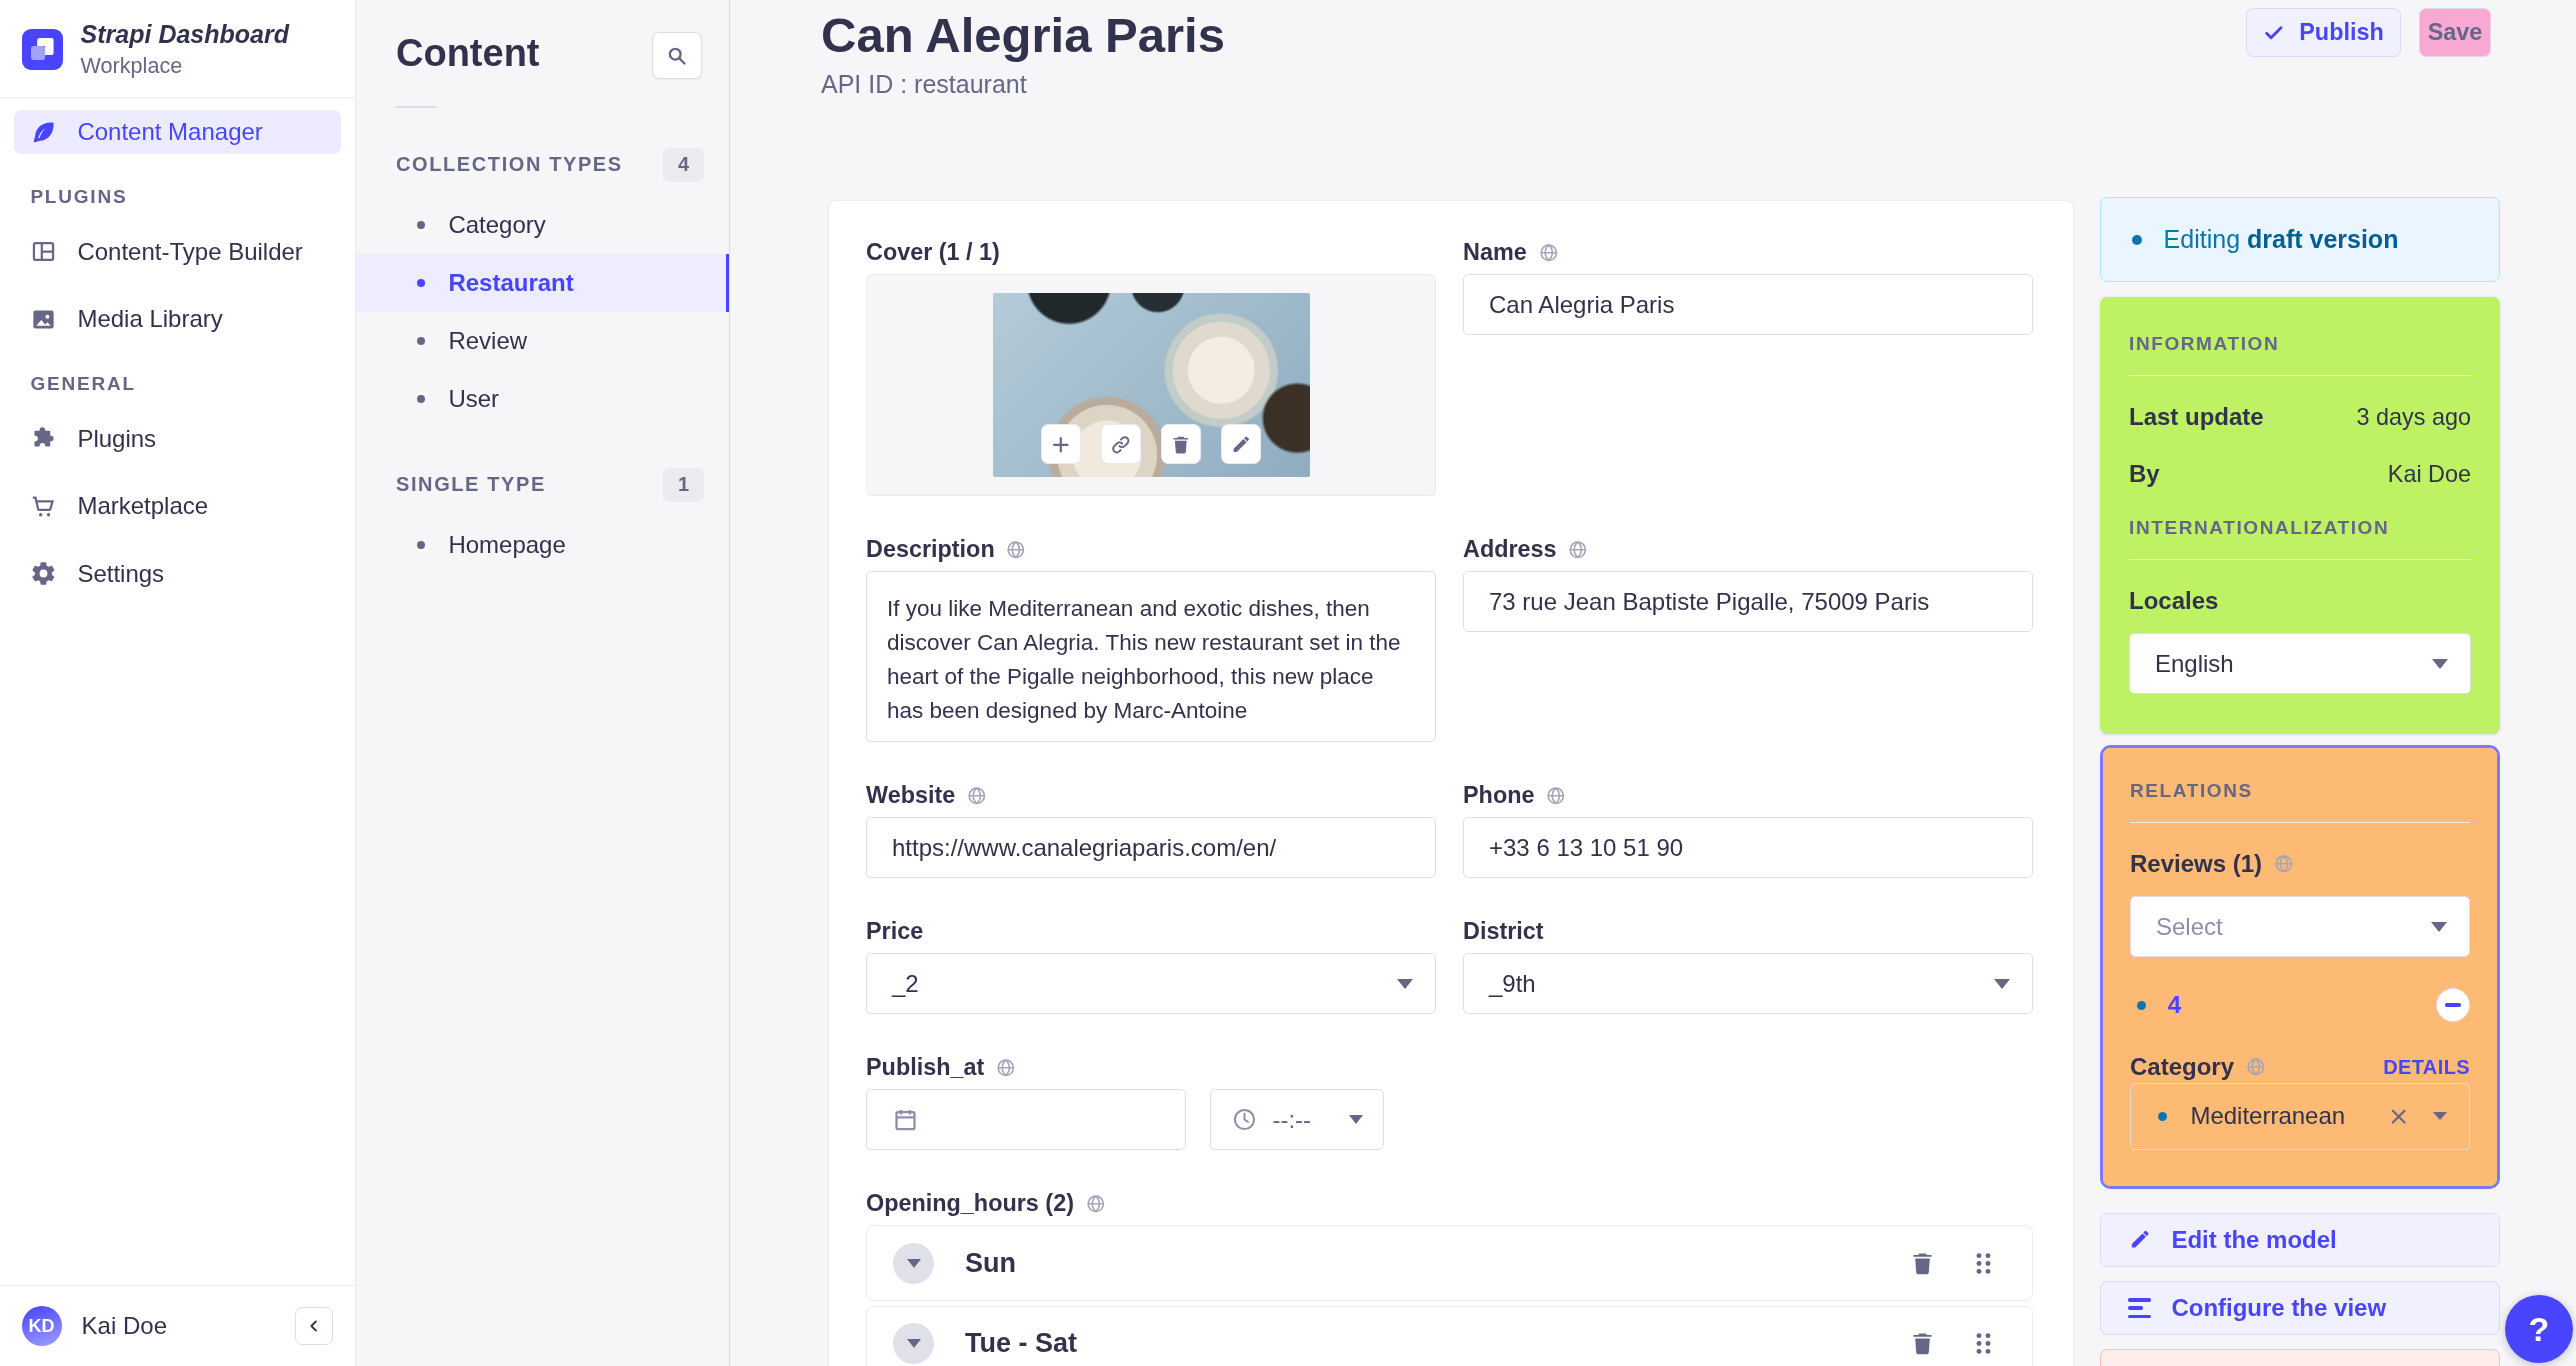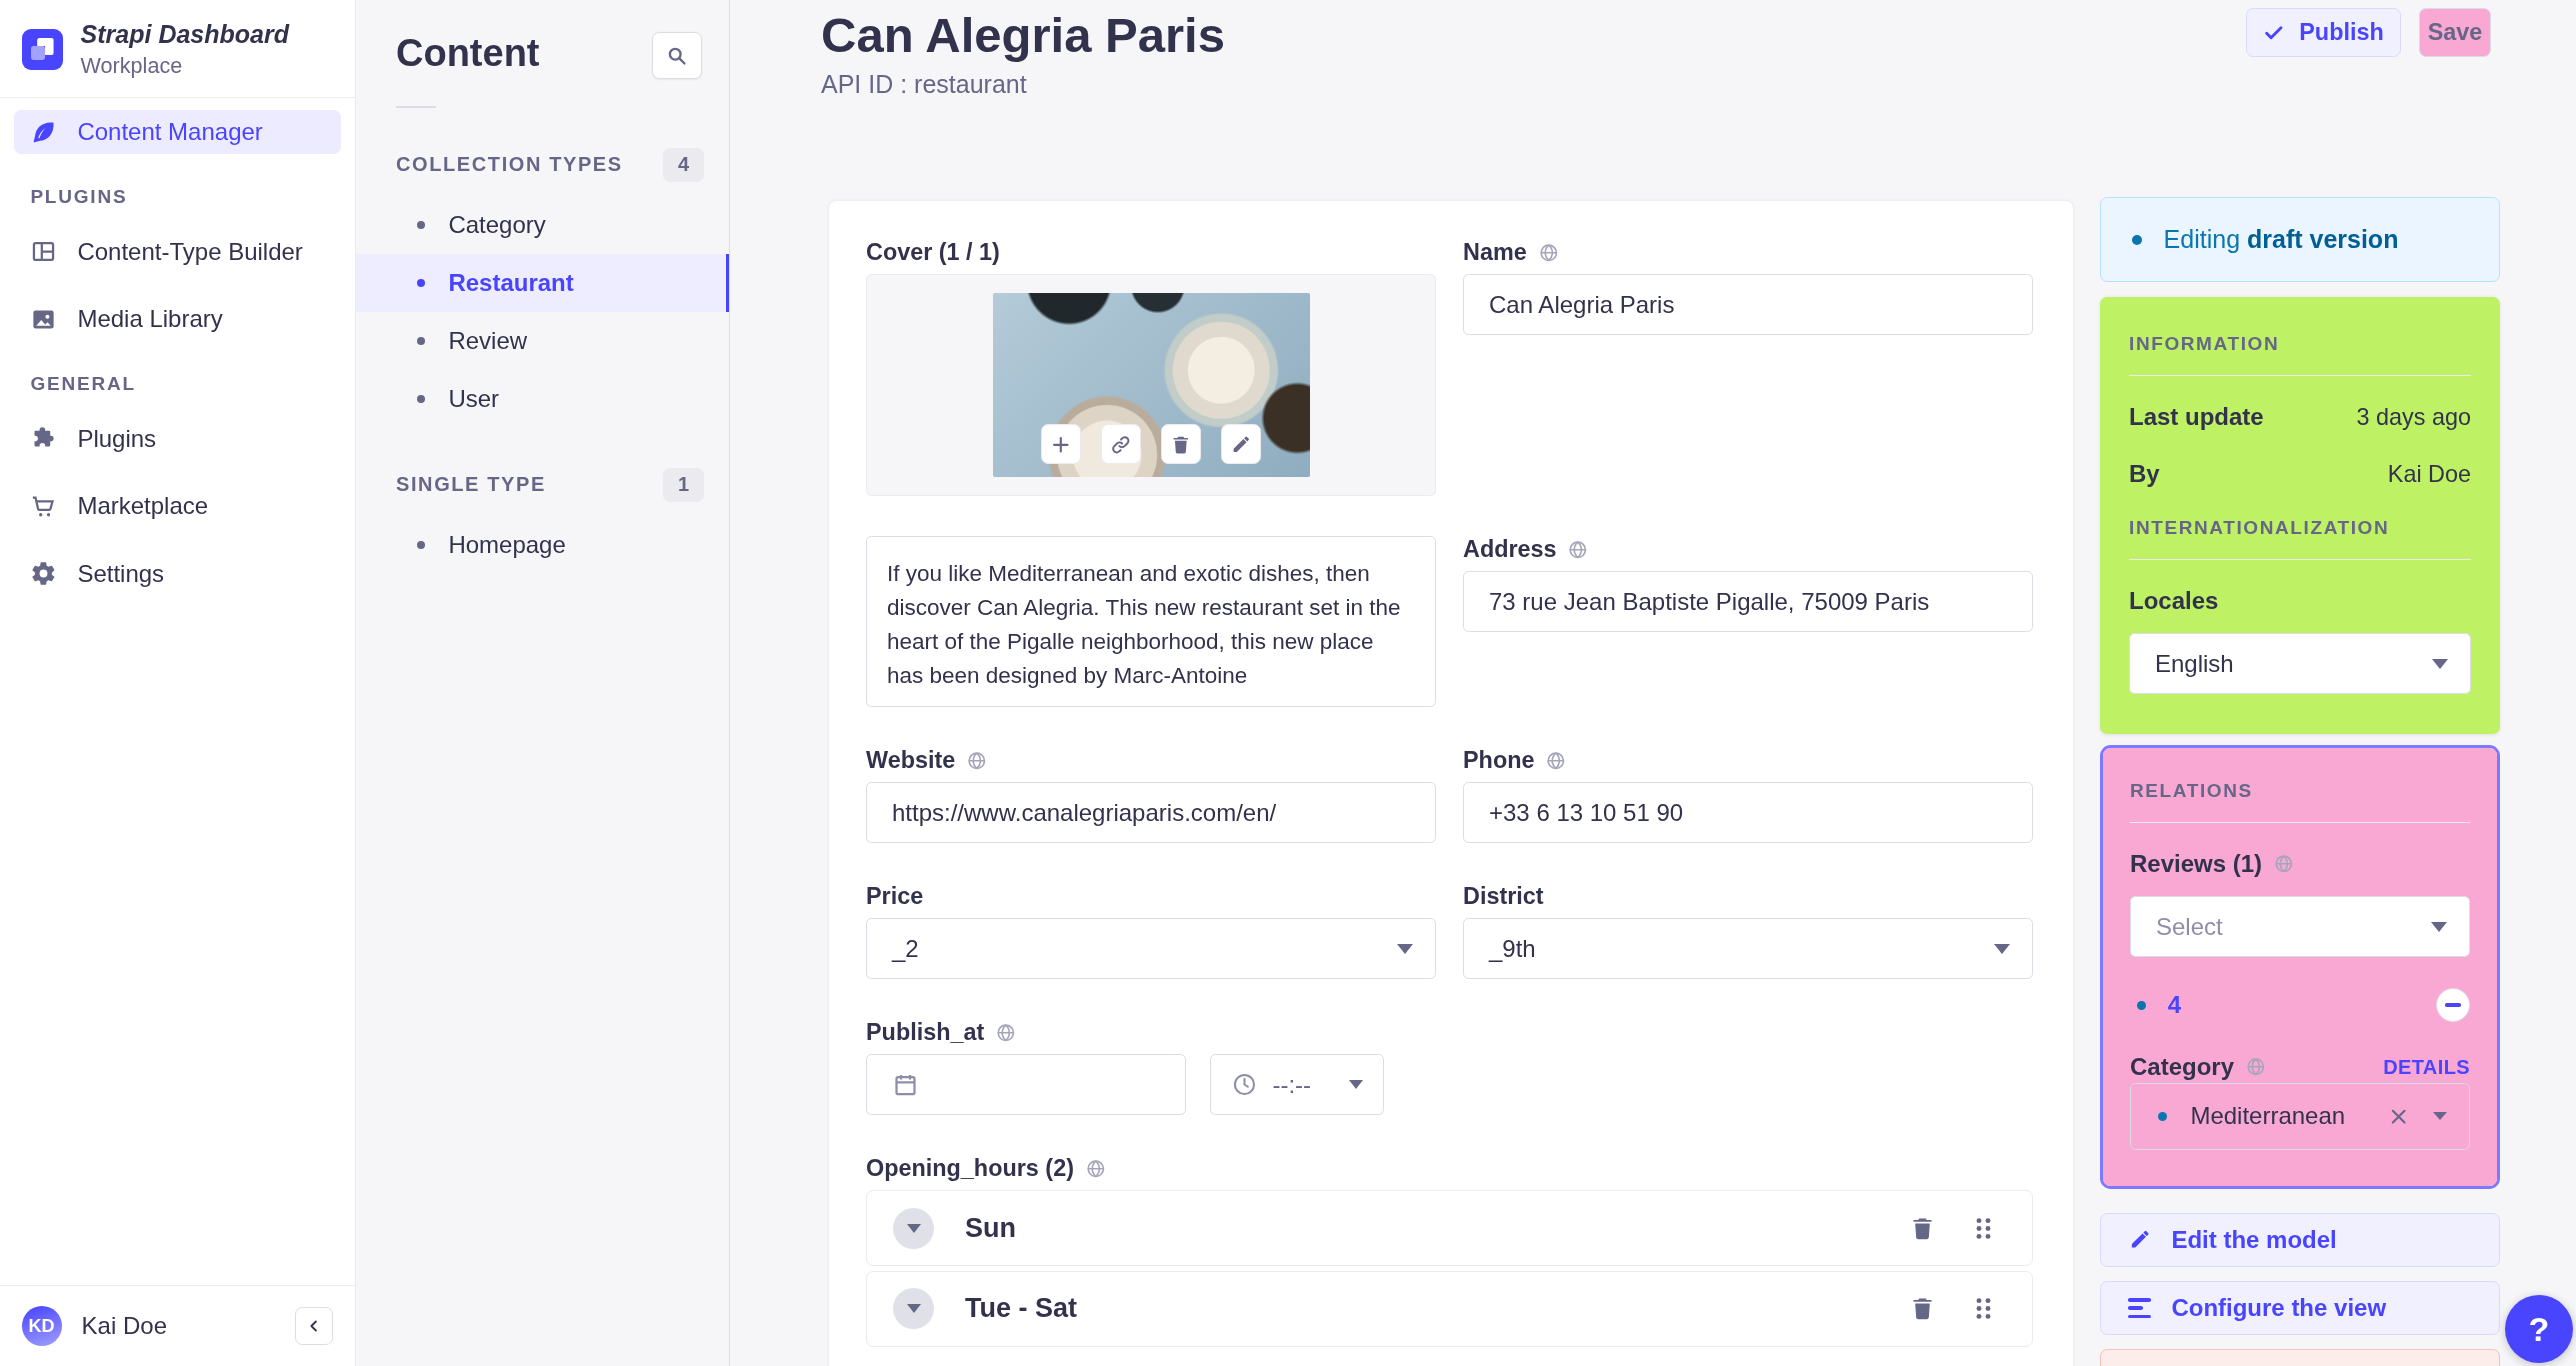--- a/index.html
+++ b/index.html
@@ -107,21 +107,21 @@
   .info-card { margin-top:15.3px; }
   .section-title { font-size:19px; font-weight:700; letter-spacing:1.6px; color:#666687; }
   .hdivider { border:none; border-top:0.9px solid #eaeaef; margin:20px 0 27px; }
   .info-row { display:flex; justify-content:space-between; align-items:center; margin-bottom:29px; }
   .info-key { font-size:24px; font-weight:600; color:#32324d; }
   .info-val { font-size:23.4px; color:#32324d; }
   .i18n-title { margin-top:12.6px; display:block; }
   .panel-field-label { display:flex; align-items:center; gap:10.8px; font-size:24px; font-weight:600; color:#32324d; margin:3.6px 0 18px; }
   .panel-field-label svg { width:21.6px; height:21.6px; color:#a5a5ba; }
   .relations-wrap { margin-top:10.8px; border:3.6px solid #7b79ff; border-radius:10.8px; background:#fff; }
-  .relations-card { border-radius:7.2px; padding:32px 27px 36px; background:#f9a8d4; }
+  .relations-card { border-radius:7.2px; padding:32px 27px 36px; background:#fdba74; }
   .rel-row { display:flex; align-items:center; margin-top:31px; }
   .rel-dot { width:9px; height:9px; border-radius:50%; background:#0c75af; margin:0 0 0 7.2px; }
   .rel-num { font-size:24px; font-weight:600; color:#4945ff; margin-left:21.6px; }
   .minus-btn { margin-left:auto; width:34px; height:34px; border-radius:50%; border:0.9px solid #dcdce4; background:#fff; display:flex; align-items:center; justify-content:center; cursor:pointer; }
   .minus-btn i { display:block; width:16px; height:3.6px; border-radius:1.8px; background:#4945ff; }
   .cat-head { display:flex; align-items:center; justify-content:space-between; margin-top:31px; }
   .details-link { font-size:20px; font-weight:700; letter-spacing:0.4px; color:#4945ff; cursor:pointer; }
   .medi-box { margin-top:1.8px; height:67px; border:0.9px solid #dcdce4; border-radius:5.4px; display:flex; align-items:center; padding:0 21.6px 0 27px; }
   .medi-box .rel-dot { margin-left:0; }
   .medi-text { font-size:24px; color:#32324d; margin-left:23.4px; }
@@ -314,20 +314,27 @@
             </svg>
         </div>
         <div class="input">
             <span>Can Alegria Paris</span>
           </div>
       </div>
     </div>
 
     <div class="frow">
       <div>
+        <div class="field-label">
+          <span>Description</span>
+          <svg viewBox="0 0 24 24" fill="none" stroke="currentColor" stroke-width="1.8">
+              <circle cx="12" cy="12" r="8.5"></circle>
+              <path d="M12 3.5c-5.3 4.7-5.3 12.3 0 17M12 3.5c5.3 4.7 5.3 12.3 0 17M4 12h16"></path>
+            </svg>
+        </div>
         <div class="textarea"><span>If you like Mediterranean and exotic dishes, then discover Can Alegria. This new restaurant set in the heart of the Pigalle neighborhood, this new place has been designed by Marc-Antoine</span></div>
       </div>
       <div>
         <div class="field-label">
           <span>Address</span>
           <svg viewBox="0 0 24 24" fill="none" stroke="currentColor" stroke-width="1.8">
               <circle cx="12" cy="12" r="8.5"></circle>
               <path d="M12 3.5c-5.3 4.7-5.3 12.3 0 17M12 3.5c5.3 4.7 5.3 12.3 0 17M4 12h16"></path>
             </svg>
         </div>

